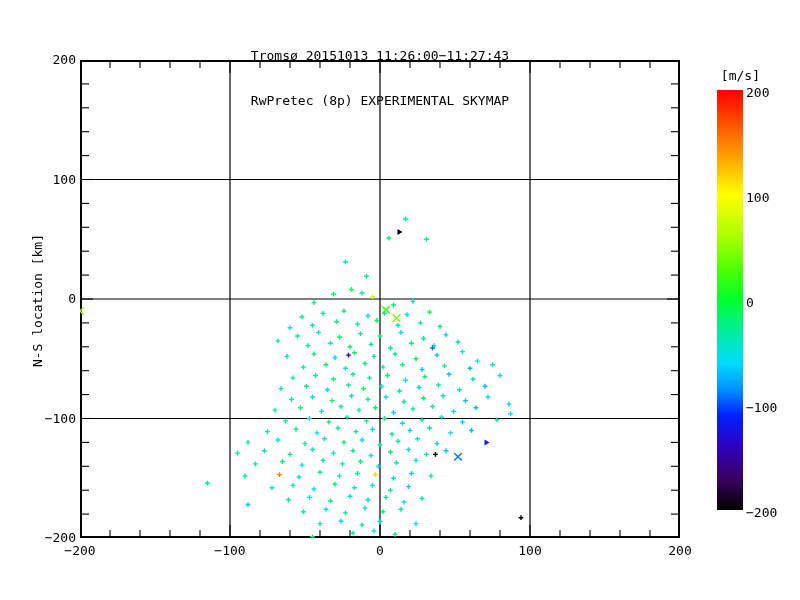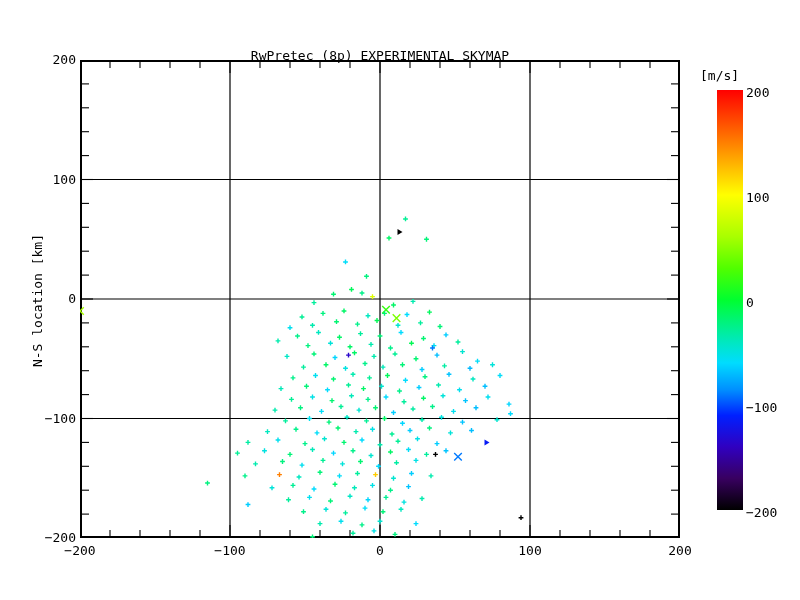--- a/index.html
+++ b/index.html
@@ -8,29 +8,30 @@
   .title-block{position:absolute;left:80px;top:18px;width:600px;text-align:center;
                font-size:13px;line-height:15px;white-space:pre;}
   #plot-wrap{position:absolute;left:80px;top:60px;width:600px;height:478px;}
   #plot-svg{position:absolute;left:0;top:0;}
   .xtick-label{position:absolute;width:56px;text-align:center;font-size:13px;top:543px;}
   .ytick-label{position:absolute;width:50px;text-align:right;font-size:13px;left:26px;}
   .xaxis-title{position:absolute;left:80px;top:559px;width:600px;text-align:center;font-size:13px;}
   .yaxis-title{position:absolute;left:-63px;top:293px;width:200px;text-align:center;font-size:13px;
                transform:rotate(-90deg);}
   #colorbar{position:absolute;left:717px;top:90px;width:26px;height:420px;}
-  .cbar-label{position:absolute;left:700px;top:68px;width:60px;text-align:left;font-size:13px;}
+  .cbar-label{position:absolute;left:700px;top:68px;width:60px;text-align:right;font-size:13px;}
   .cbar-tick{position:absolute;left:746px;width:50px;text-align:left;font-size:13px;}
 </style>
 </head>
 <body>
 
 <div id="screen">
 
   <div class="title-block">
+    <div>Tromsø 20151013 11:26:00−11:27:43</div>
     <div>RwPretec (8p) EXPERIMENTAL SKYMAP</div>
   </div>
 
   <div id="plot-wrap">
     <svg id="plot-svg" width="600" height="478">
         <line x1="150" y1="0" x2="150" y2="478" stroke="#000" stroke-width="1.2"></line>
         <line x1="0" y1="358.5" x2="600" y2="358.5" stroke="#000" stroke-width="1.2"></line>
         <line x1="300" y1="0" x2="300" y2="478" stroke="#000" stroke-width="1.2"></line>
         <line x1="0" y1="239" x2="600" y2="239" stroke="#000" stroke-width="1.2"></line>
         <line x1="450" y1="0" x2="450" y2="478" stroke="#000" stroke-width="1.2"></line>

